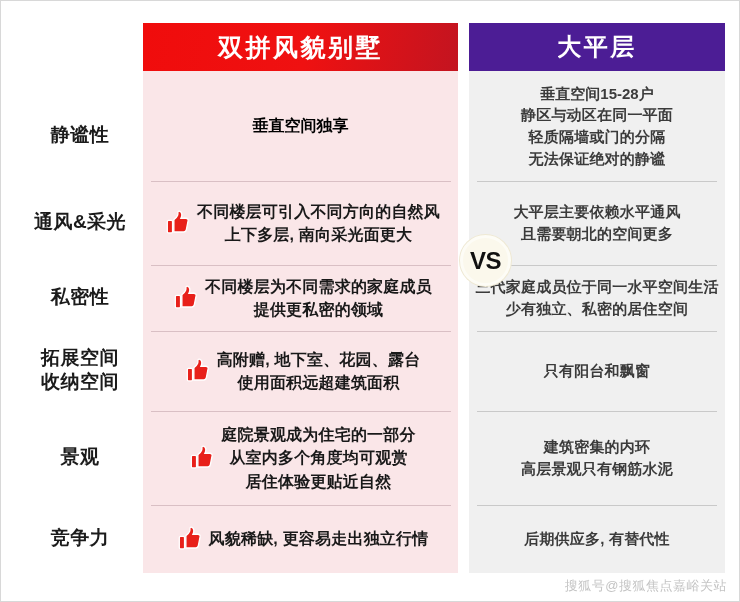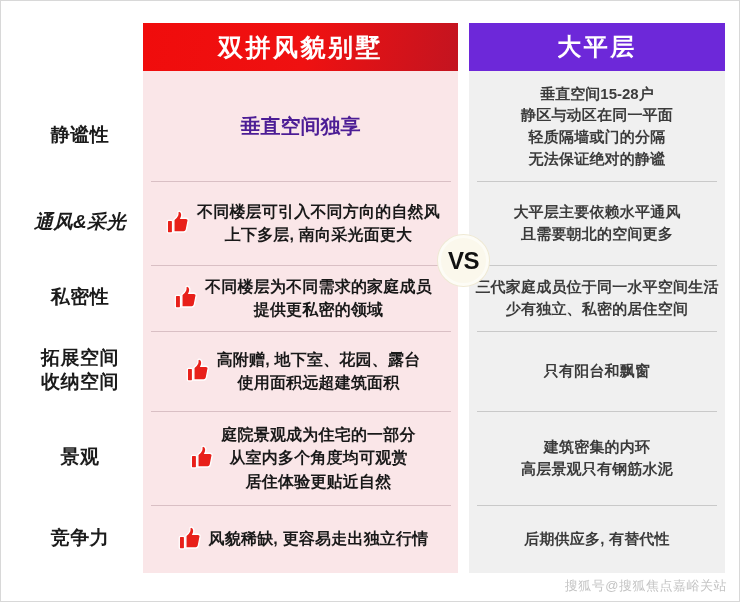--- a/index.html
+++ b/index.html
@@ -61,21 +61,21 @@
     justify-content: center;
     color: #ffffff;
     font-size: 25px;
     font-weight: bold;
     letter-spacing: 2.5px;
   }
   .col-head-left {
     background: linear-gradient(100deg, #f00c0c 0%, #ef1111 52%, #c31420 100%);
   }
   .col-head-right {
-    background: #6d28d9;
+    background: #4c1d95;
     font-size: 24px;
   }
 
   
   .cell {
     position: absolute;
     display: flex;
     align-items: center;
     justify-content: center;
   }
@@ -111,22 +111,22 @@
   .cell-left .cell-text { font-size: 16px; }
   .cell-right .cell-text {
     color: #3b3b3b;
     font-size: 15px;
     font-weight: bold;
   }
 
   .lead {
     display: block;
     text-align: center;
-    color: #4c1d95;
-    font-size: 20px;
+    color: #000000;
+    font-size: 16px;
     font-weight: bold;
     line-height: 1.45;
   }
   .cell-right .lead { color: #3b3b3b; font-size: 15px; }
 
   .stack {
     display: flex;
     flex-direction: column;
     align-items: center;
     justify-content: center;
@@ -143,21 +143,21 @@
   .sep {
     position: absolute;
     height: 1px;
   }
   .sep-left  { left: 150px; width: 300px; background: #d9bfc4; }
   .sep-right { left: 476px; width: 240px; background: #c9c9c9; }
 
   
   .vs-badge {
     position: absolute;
-    left: 437px;
+    left: 459px;
     top: 234px;
     width: 51px;
     height: 51px;
     border-radius: 50%;
     background: #fbf8ec;
     border: 3px solid #fdfcf6;
     box-shadow: 0 0 0 1px #efe9d4;
     display: flex;
     align-items: center;
     justify-content: center;
@@ -206,21 +206,21 @@
       <div class="cell cell-right" style="top: 70px; height: 110px;">
         <div class="stack">
           <span class="lead">垂直空间15-28户</span>
           <span class="cell-text">静区与动区在同一平面
 轻质隔墙或门的分隔
 无法保证绝对的静谧</span>
         </div>
       </div>
       <div class="sep sep-left" style="top: 180px;"></div>
       <div class="sep sep-right" style="top: 180px;"></div>
-      <div class="row-label" style="top: 209px; white-space: pre-line; font-style: italic;">通风&amp;采光</div>
+      <div class="row-label" style="top: 209px; white-space: pre-line;">通风&amp;采光</div>
       <div class="cell cell-left" style="top: 180px; height: 84px;">
         <div class="cell-inner">
           <span class="thumb">
             <svg viewBox="0 0 32 32" xmlns="http://www.w3.org/2000/svg">
               <path fill="#e8201a" stroke="#ffffff" stroke-width="1.4" d="M11.6 12.4c1.8-1.1 3.2-2.6 3.9-4.3 .5-1.2 .5-2.4 .4-3.5 0-.8 .7-1.4 1.5-1.2 1.6 .4 2.7 1.9 2.7 3.7 0 1.3-.4 2.6-1 3.8h5.4c1.5 0 2.6 1.3 2.3 2.7l-1.9 9.6c-.3 1.4-1.5 2.4-2.9 2.4H11.6z"></path>
               <rect fill="#e8201a" stroke="#ffffff" stroke-width="1.4" x="4.6" y="13.2" width="5.6" height="13.4" rx="1.2"></rect>
             </svg>
           </span>
           <span class="cell-text">不同楼层可引入不同方向的自然风
 上下多层, 南向采光面更大</span>

